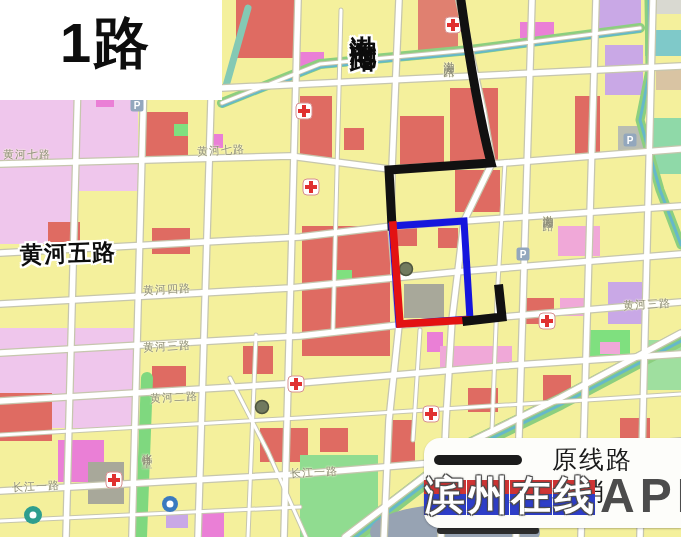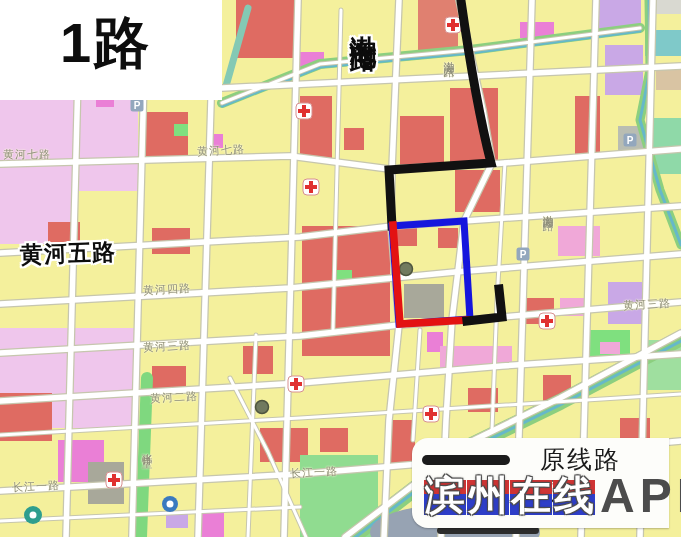--- a/index.html
+++ b/index.html
@@ -26,21 +26,21 @@
   }
   #label-bohai7{left:349px;top:14px;font-size:27px;writing-mode:vertical-rl;text-orientation:upright;line-height:1.0;letter-spacing:3px;}
   #label-huanghe5{left:20px;top:238px;font-size:23px;transform:rotate(-2deg);letter-spacing:1px;}
   
   #title-box{
     position:absolute;left:0;top:0;width:222px;height:100px;background:#ffffff;z-index:70;
   }
   #title-text{position:absolute;left:60px;top:6px;font-size:56px;font-weight:900;color:#0d0d0d;letter-spacing:2px;}
   
   #legend-box{
-    position:absolute;left:412px;top:438px;width:257px;height:90px;background:#fdfdfa;
+    position:absolute;left:424px;top:438px;width:257px;height:90px;background:#fdfdfa;
     border-radius:16px 0 0 16px;z-index:50;box-shadow:0 1px 2px rgba(0,0,0,0.25);
   }
   #legend-line-original{position:absolute;left:10px;top:17px;width:88px;height:10px;background:#1b1b1b;border-radius:6px;}
   .legend-label{position:absolute;left:128px;font-size:25px;color:#1a1a1a;letter-spacing:2px;}
   #legend-label-row1{top:5px;}
   #legend-label-row2{top:37px;}
   #legend-hint-line{position:absolute;left:437px;top:527px;width:102px;height:7px;background:#2c2c2c;border-radius:4px;z-index:45;}
   
   #watermark{position:absolute;left:424px;top:470px;z-index:60;display:flex;align-items:flex-start;}
   .wm-char{

